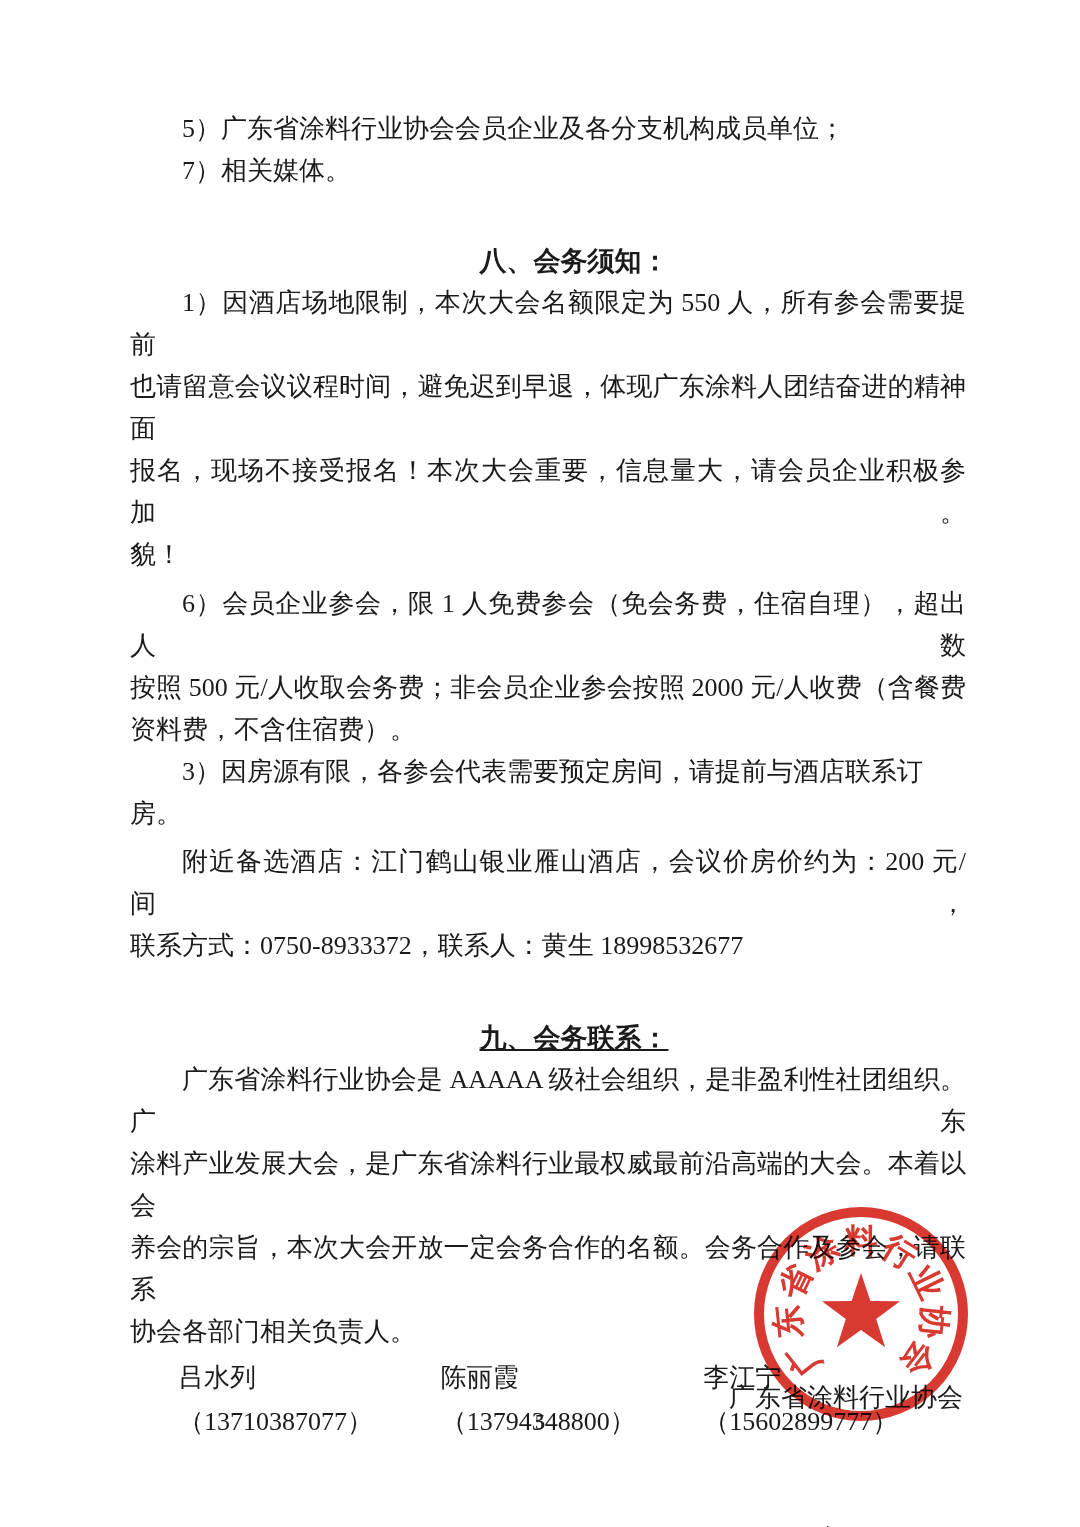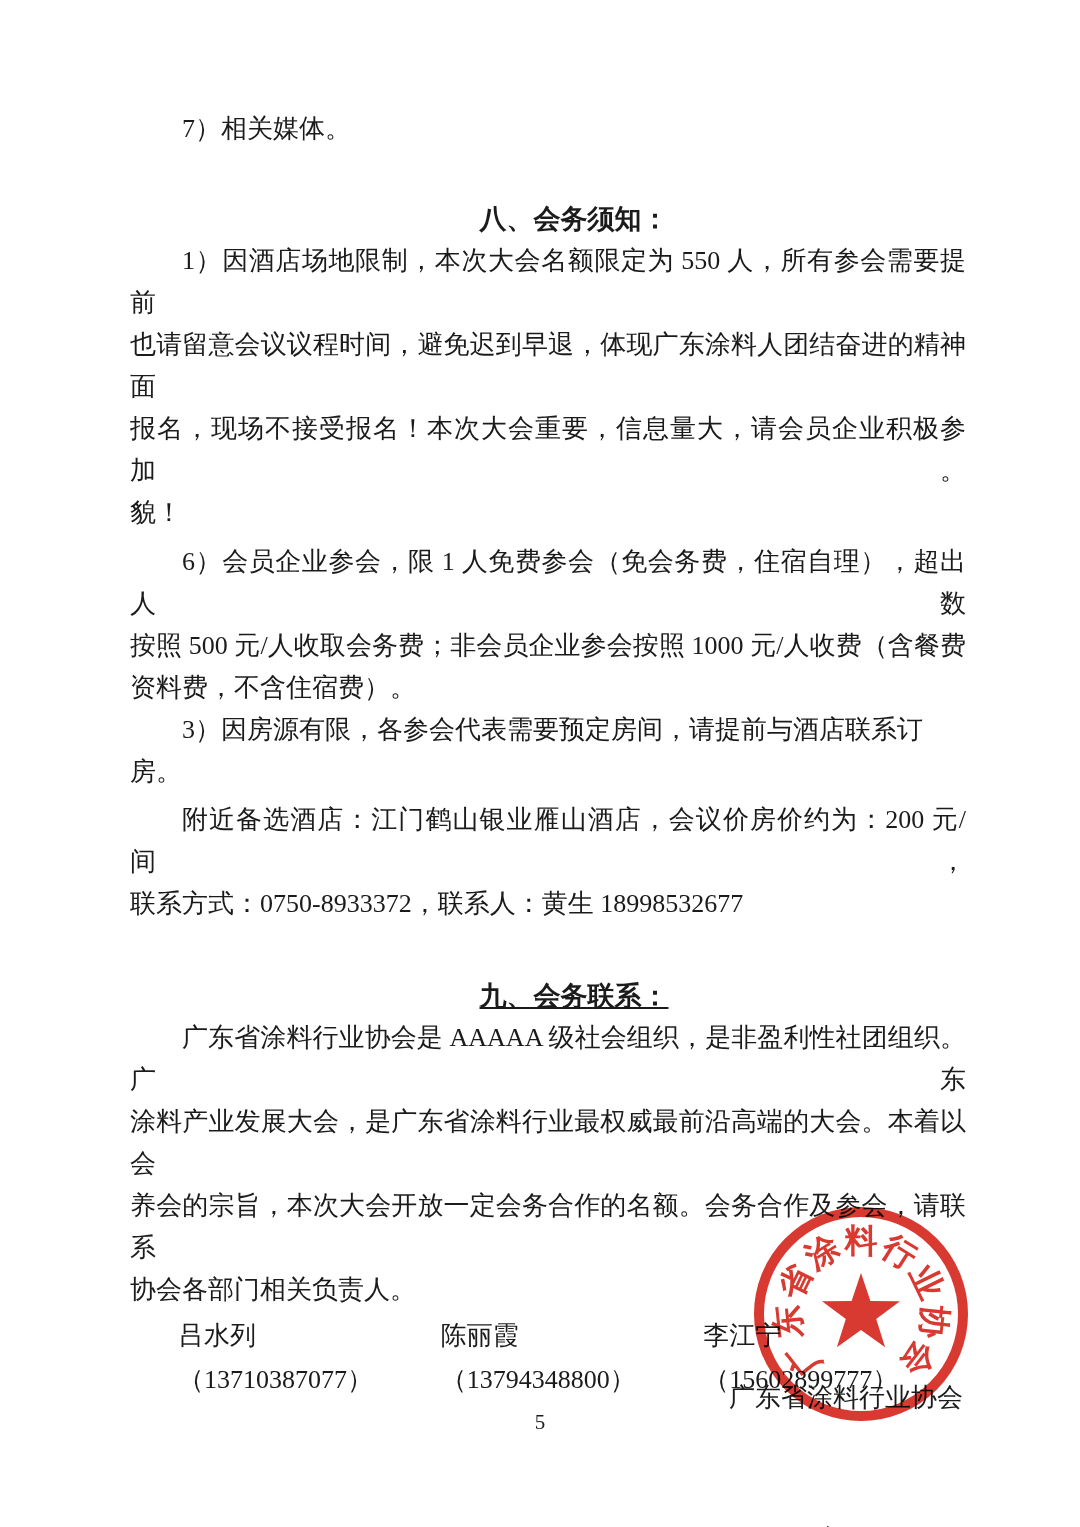--- a/index.html
+++ b/index.html
@@ -83,34 +83,35 @@
     font-size:21px;
   }
 </style>
 </head>
 <body>
 
 <div class="page">
 
   <div class="content">
 
+    <div class="line indent">5）广东省涂料行业协会会员企业及各分支机构成员单位；</div>
     <div class="line indent">7）相关媒体。</div>
 
     <h2 class="sec-heading sec8">八、会务须知：</h2>
 
     <div class="para">
       <div class="line j indent">1）因酒店场地限制，本次大会名额限定为 550 人，所有参会需要提前</div>
       <div class="line j">也请留意会议议程时间，避免迟到早退，体现广东涂料人团结奋进的精神面</div>
       <div class="line j">报名，现场不接受报名！本次大会重要，信息量大，请会员企业积极参加。</div>
       <div class="line">貌！</div>
     </div>
 
     <div class="para p2">
       <div class="line j indent">6）会员企业参会，限 1 人免费参会（免会务费，住宿自理），超出人数</div>
-      <div class="line j">按照 500 元/人收取会务费；非会员企业参会按照 1000 元/人收费（含餐费</div>
+      <div class="line j">按照 500 元/人收取会务费；非会员企业参会按照 2000 元/人收费（含餐费</div>
       <div class="line">资料费，不含住宿费）。</div>
     </div>
 
     <div class="para">
       <div class="line indent">3）因房源有限，各参会代表需要预定房间，请提前与酒店联系订房。</div>
     </div>
 
 
     <div class="para p5">
       <div class="line j indent">附近备选酒店：江门鹤山银业雁山酒店，会议价房价约为：200 元/间，</div>

